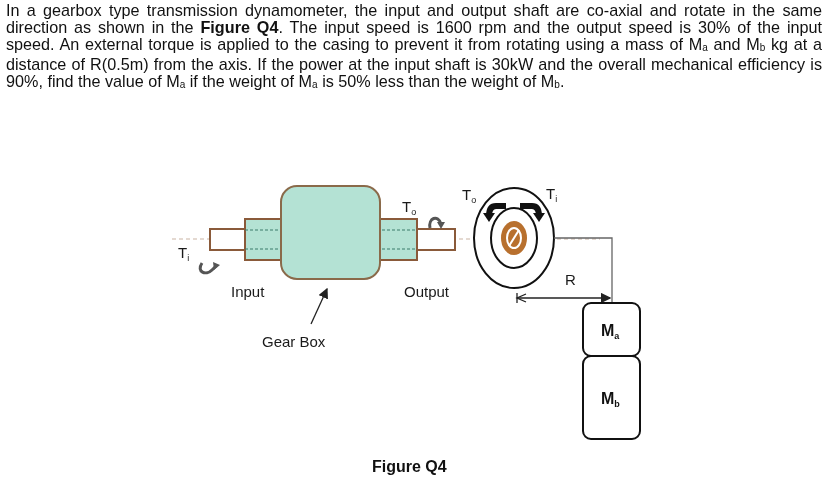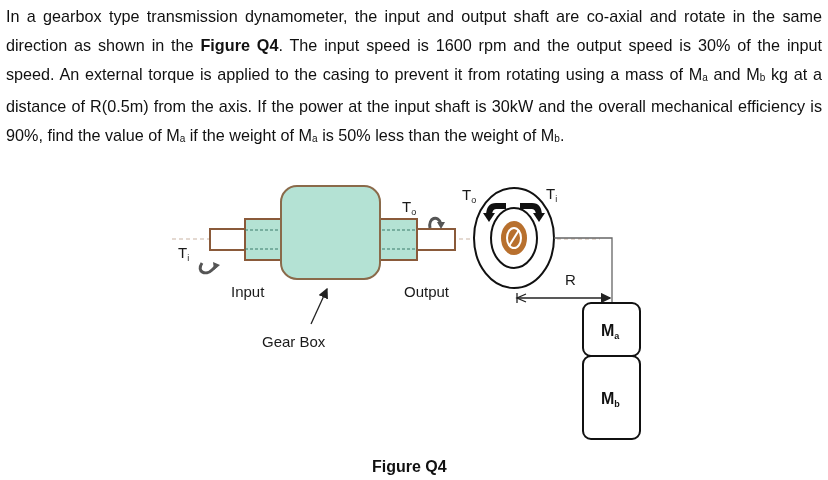--- a/index.html
+++ b/index.html
@@ -1,19 +1,19 @@
 <!DOCTYPE html>
 <html><head>
 <meta charset="utf-8">
 <style>
   html, body { margin:0; padding:0; background:#ffffff; }
   body { width:828px; height:480px; position:relative; overflow:hidden;
          font-family:"Liberation Sans", sans-serif; color:#111; }
   .question { position:absolute; left:6px; top:2px; width:816px;
-              font-size:16.2px; line-height:29px; text-align:justify; }
+              font-size:16.2px; line-height:17px; text-align:justify; }
   .question b { font-weight:bold; }
   .question sub { font-size:10px; vertical-align:-1px; }
   svg { position:absolute; left:0; top:0; }
   .lbl { font-family:"Liberation Sans", sans-serif; font-size:15px; fill:#1a1a1a; }
   .lblb { font-family:"Liberation Sans", sans-serif; font-size:16px; font-weight:bold; fill:#111; }
   .small { font-size:9px; }
 </style>
 </head>
 <body>
 

